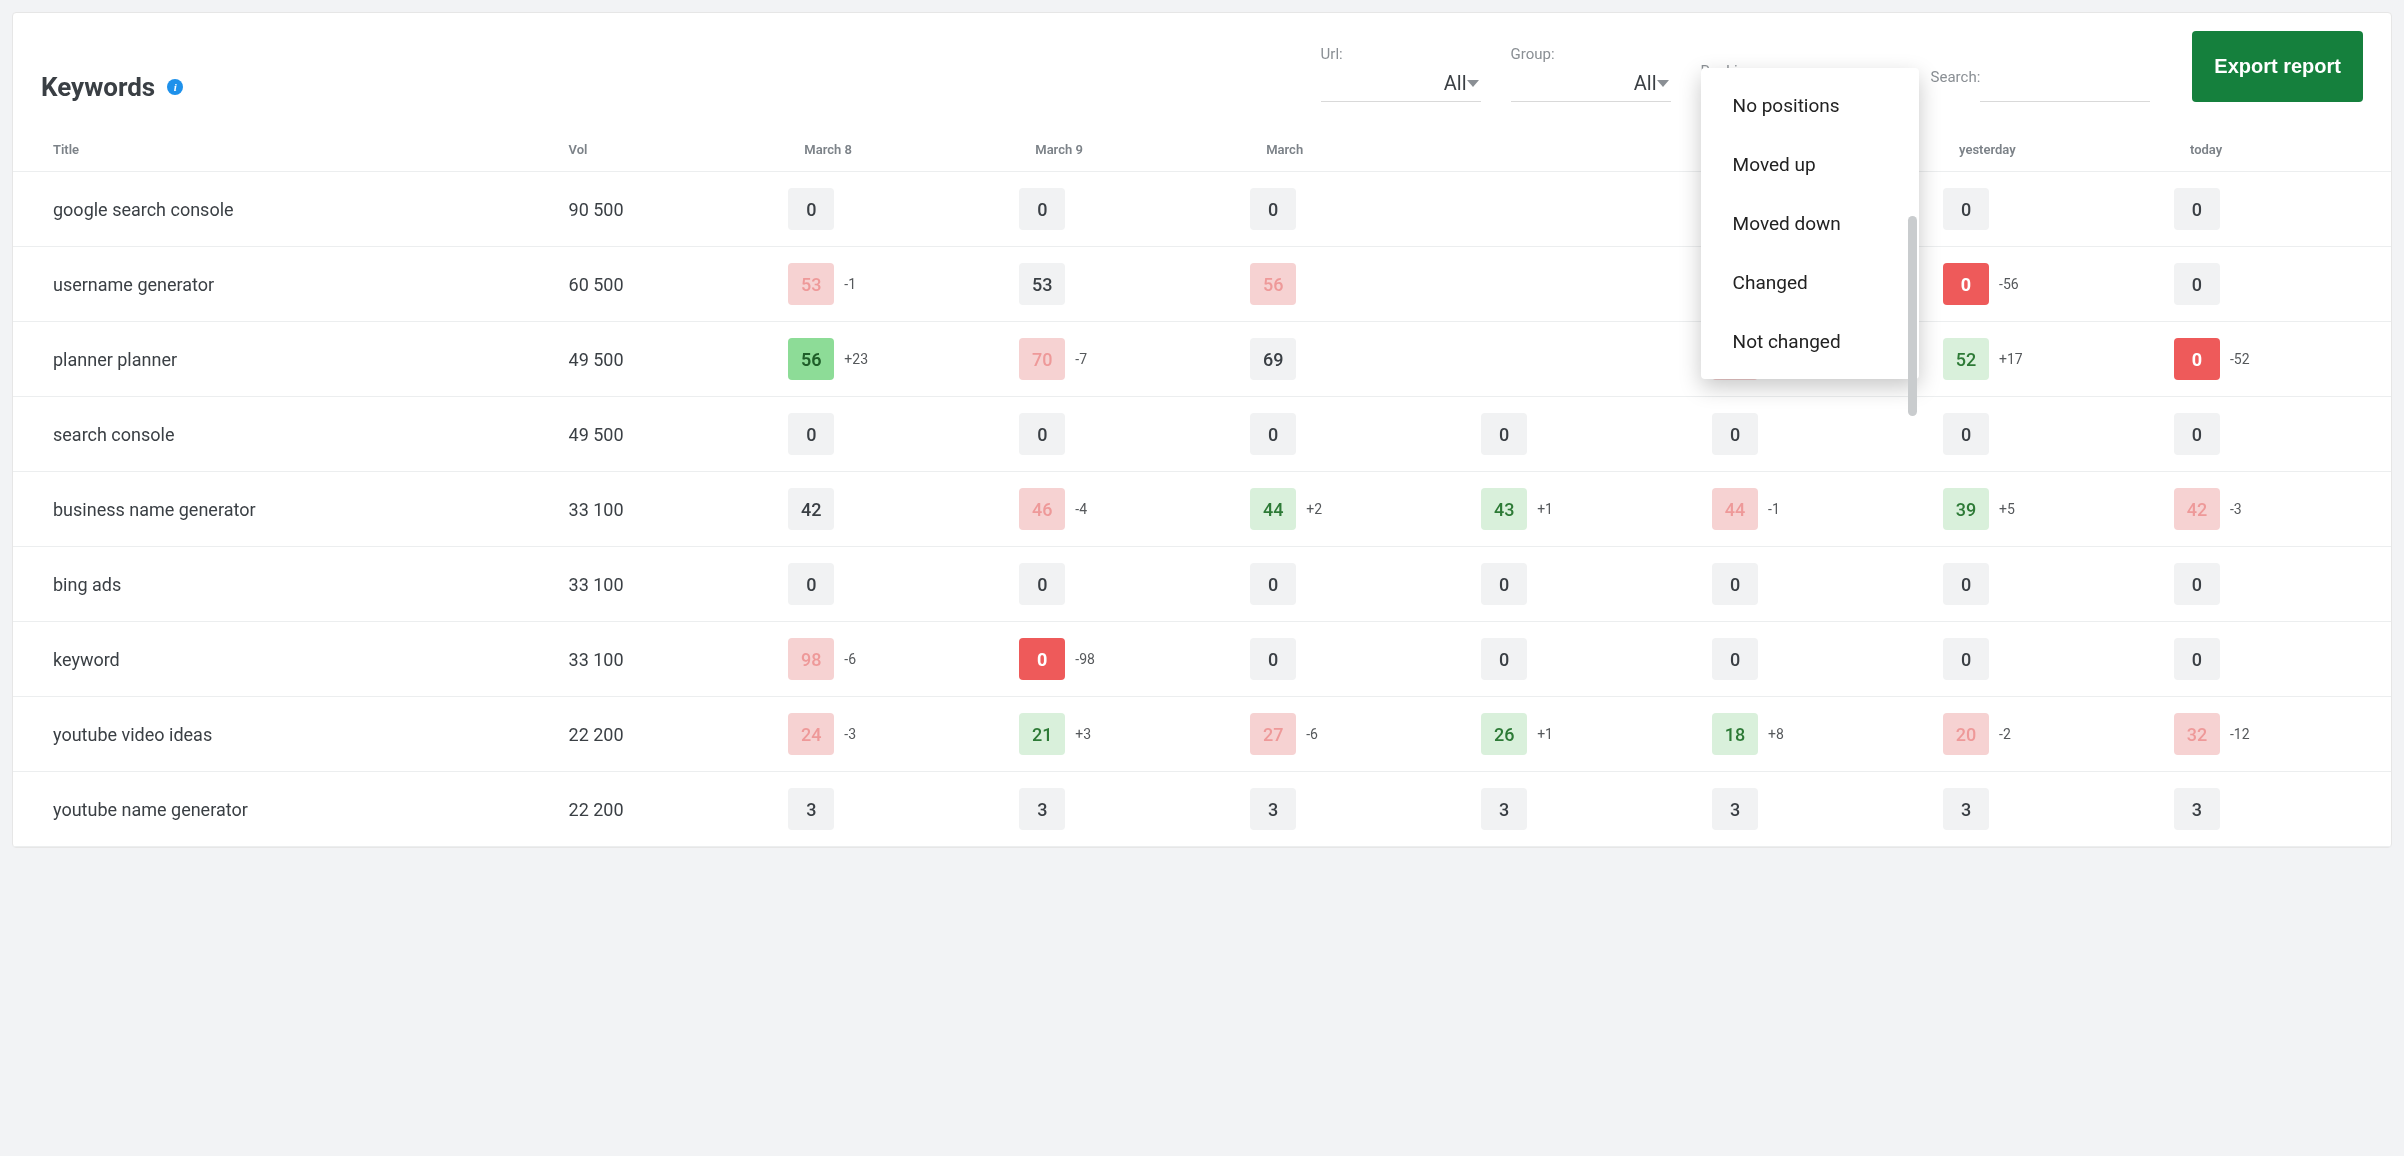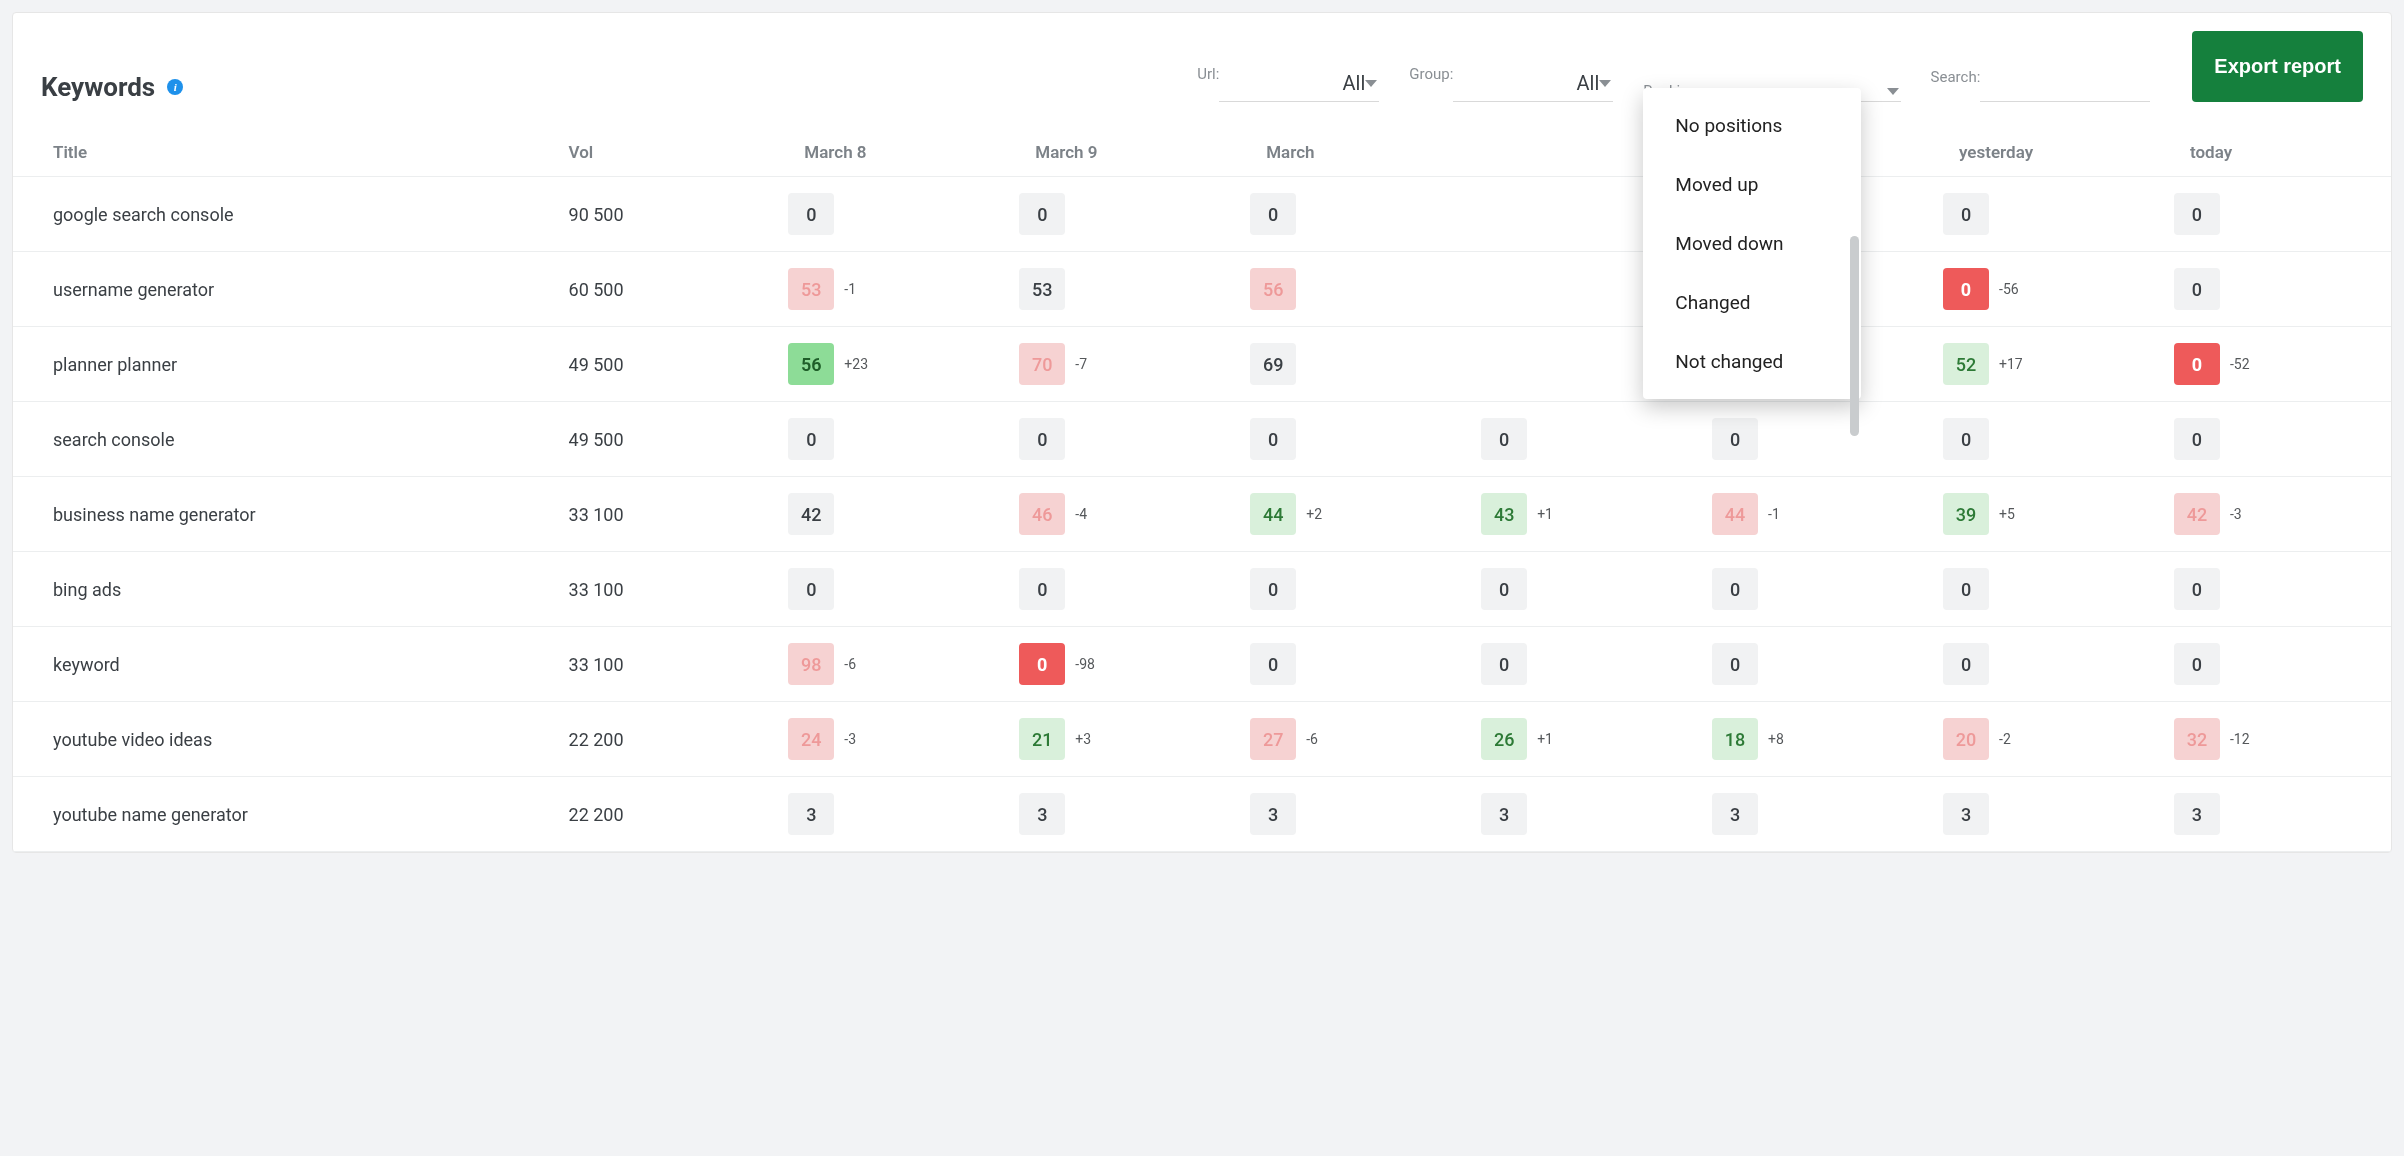--- a/index.html
+++ b/index.html
@@ -6,36 +6,36 @@
   html,body { margin:0; padding:0; font-family: -apple-system, BlinkMacSystemFont, "Segoe UI", Roboto, Helvetica, Arial, sans-serif; background:#f2f3f5; color:#3a3f44; }
   .page { padding:12px; }
   .card { background:#fff; border:1px solid #e6e6e6; border-radius:4px; padding:18px 0 0 0; min-height:730px; position:relative; }
 
   
   .header-row { display:flex; align-items:flex-end; padding:0 28px 28px 28px; }
   .title-wrap { display:flex; align-items:center; gap:12px; flex:1; }
   .title { font-size:26px; font-weight:700; color:#3a3f44; }
   .info-icon { width:16px; height:16px; border-radius:50%; background:#1e91eb; color:#fff; font-size:11px; font-weight:700; display:inline-flex; align-items:center; justify-content:center; font-style:italic; font-family:Georgia, serif; }
   .filters { display:flex; align-items:flex-end; gap:30px; }
-  .filter { display:flex; flex-direction:row; }
+  .filter { display:flex; flex-direction:column; }
   .filter-label { font-size:15px; color:#8a8f94; margin-bottom:2px; }
   .filter-select { display:flex; align-items:center; justify-content:flex-end; min-width:160px; border-bottom:1px solid #d9d9d9; padding:6px 2px 6px 2px; font-size:20px; color:#3a3f44; cursor:pointer; }
   .chev { width:0; height:0; border-left:6px solid transparent; border-right:6px solid transparent; border-top:7px solid #8a8f94; }
   .search-wrap { display:flex; flex-direction:row; }
   .search-input { border:none; border-bottom:1px solid #d9d9d9; font-size:18px; padding:6px 2px; width:170px; outline:none; color:#3a3f44; }
   .export-btn { background:#15803d; color:#fff; border:none; border-radius:4px; padding:24px 22px; font-size:20px; font-weight:600; cursor:pointer; margin-left:12px; }
 
   
   .dropdown { position:absolute; top:6px; background:#fff; border-radius:4px; box-shadow:0 8px 22px rgba(0,0,0,0.22); padding:8px 8px; z-index:50; width:218px; }
   .dropdown-scroll { position:absolute; right:2px; top:148px; width:9px; height:200px; background:#c9ccce; border-radius:5px; }
   .dd-item { padding:18px 24px; font-size:19px; color:#222; cursor:pointer; white-space:nowrap; }
 
   
   table { width:100%; border-collapse:collapse; }
-  thead th { text-align:left; font-size:17px; font-weight:600; color:#7c8288; padding:12px 14px 14px 14px; border-bottom:1px solid #eceeef; }
+  thead th { text-align:left; font-size:13px; font-weight:600; color:#7c8288; padding:12px 14px 14px 14px; border-bottom:1px solid #eceeef; }
   thead th:first-child { padding-left:40px; }
   tbody td { padding:16px 14px; border-bottom:1px solid #eceeef; font-size:18px; color:#3a3f44; vertical-align:middle; }
   tbody td:first-child { padding-left:40px; }
   .cell-wrap { display:flex; align-items:center; gap:10px; }
   .rank-box { min-width:46px; height:42px; display:inline-flex; align-items:center; justify-content:center; border-radius:4px; font-size:18px; font-weight:500; }
   .plain { background:#f1f2f3; color:#3a3f44; }
   .green-light { background:#d9f0db; color:#2d7a36; }
   .green-strong { background:#8ddc97; color:#1f5e29; font-weight:600; }
   .red-light { background:#f6d2d2; color:#e99; }
   .red-strong { background:#ee5a5a; color:#fff; font-weight:700; }

